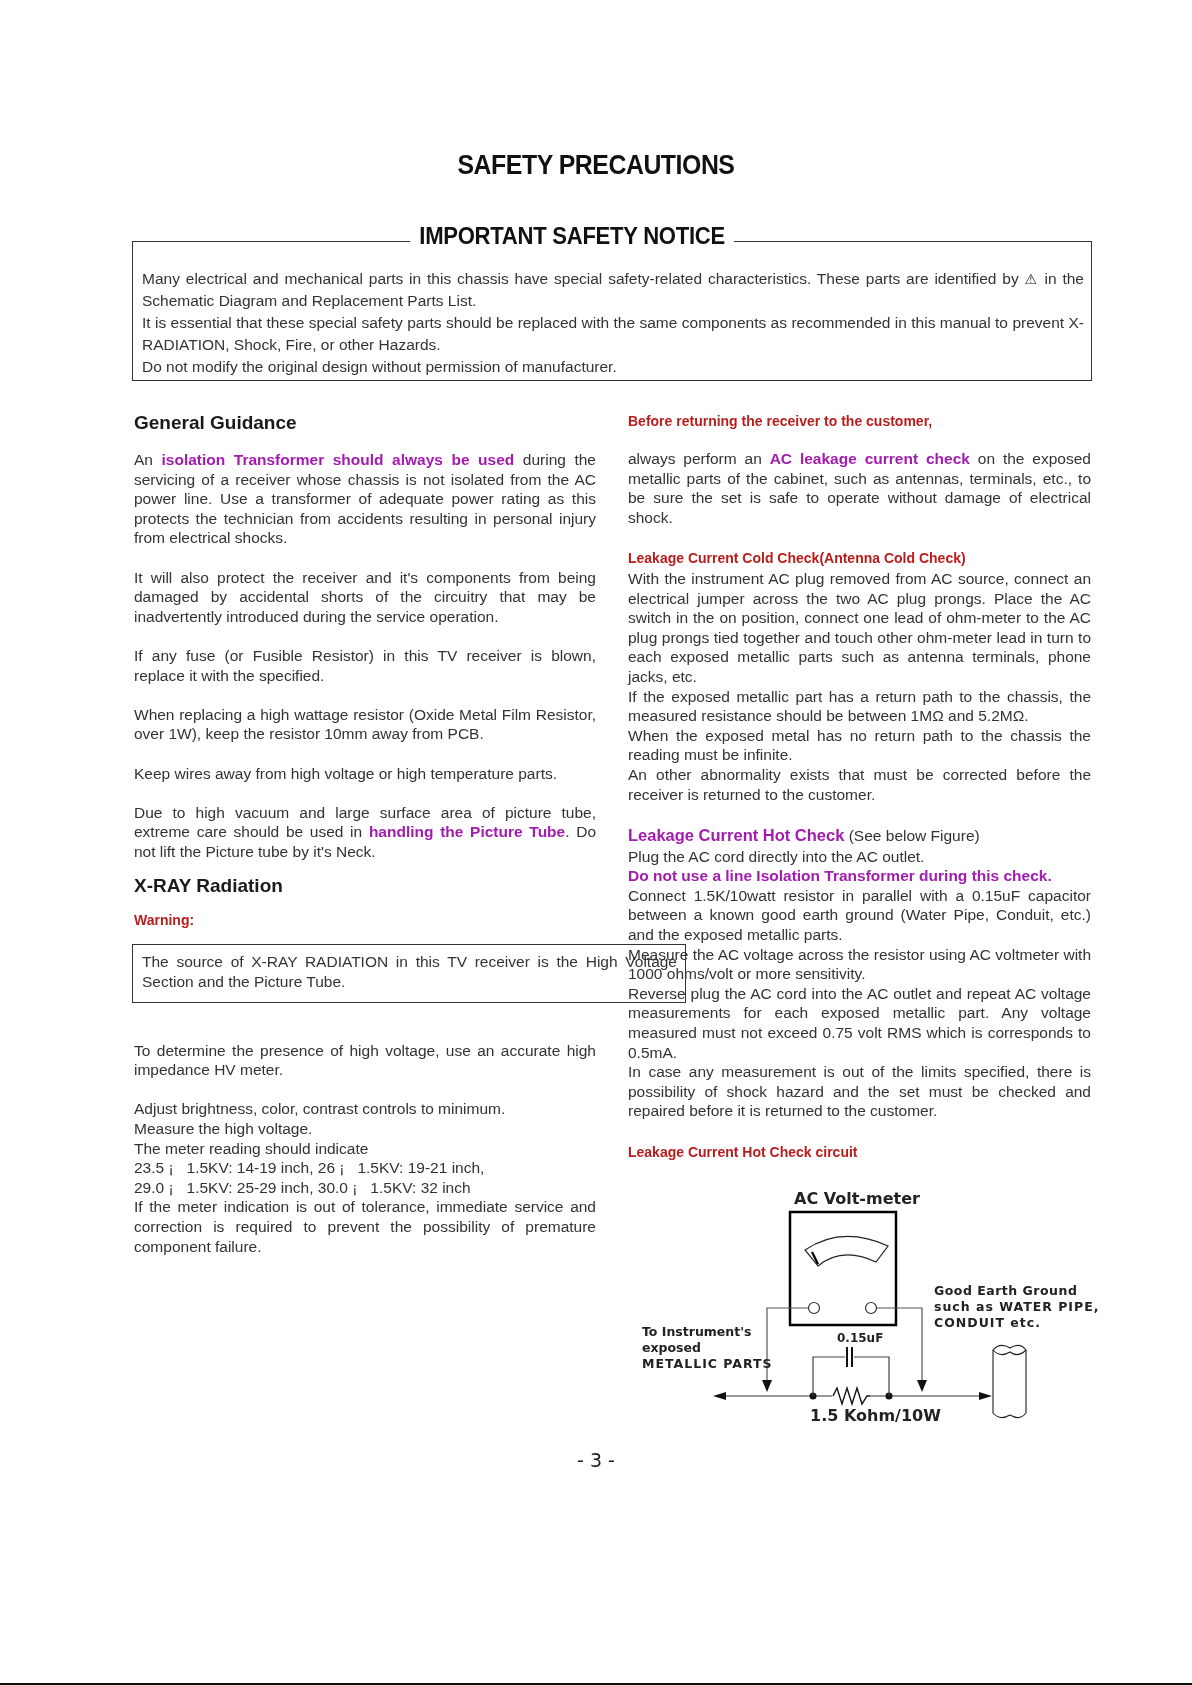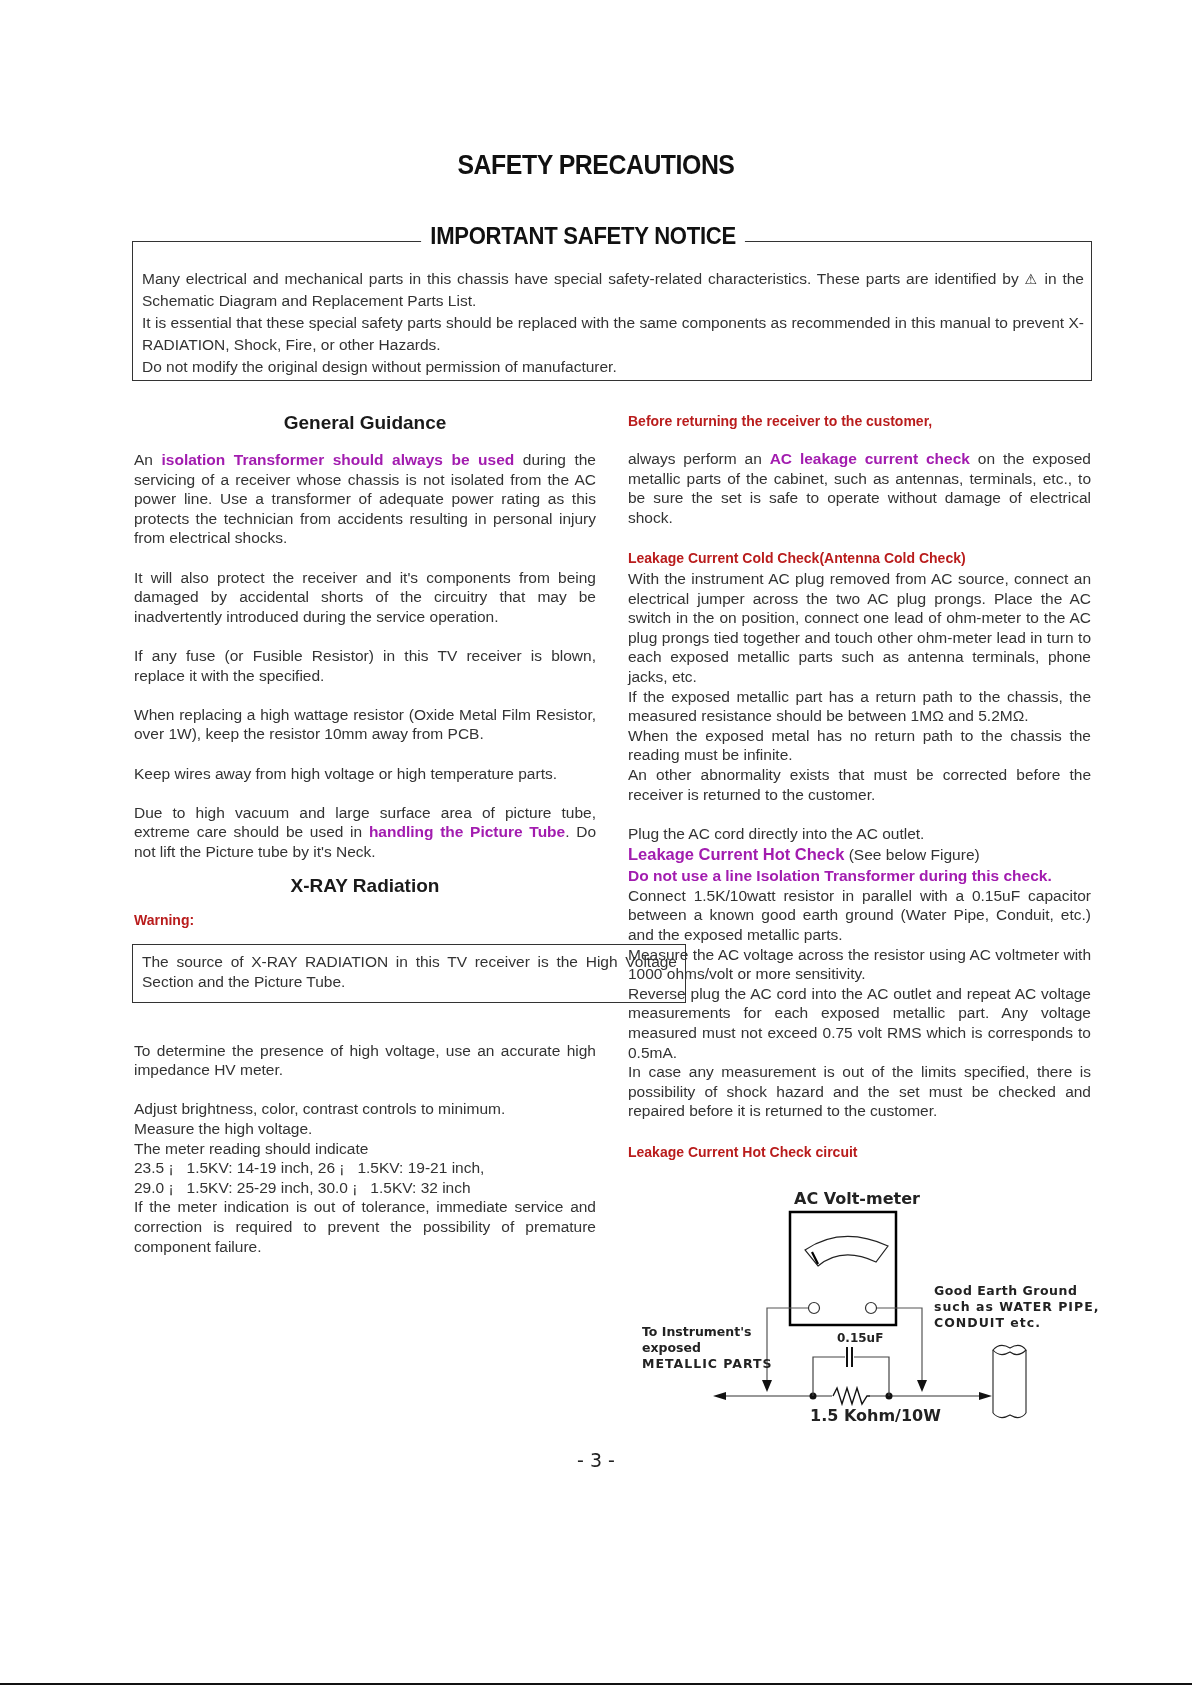--- a/index.html
+++ b/index.html
@@ -13,38 +13,37 @@
       font-family: "Liberation Sans", sans-serif; font-weight: bold; font-size: 27px;
       color: #111; letter-spacing: -0.5px; transform: scaleX(0.92);
     }
     .notice-box {
       position: absolute; left: 132px; top: 241px; width: 960px; height: 140px;
       border: 1px solid #333; box-sizing: border-box;
     }
     .notice-heading {
       position: absolute; left: 0; width: 1144px; top: 222px; text-align: center;
       pointer-events: none;
-      padding-left: 11px;
     }
     .notice-heading span {
       background: #fff; padding: 0 10px; font-weight: bold; font-size: 24px; color: #111;
       display: inline-block; transform: scaleX(0.92); letter-spacing: -0.3px;
     }
     .notice-body {
       position: absolute; left: 142px; top: 268px; width: 942px;
       font-size: 15.5px; line-height: 22px; color: #333; text-align: justify;
     }
     .notice-body p { margin: 0; }
     .tri { font-size: 14px; color: #111; }
     .col { position: absolute; width: 462px; font-size: 15.5px; line-height: 19.6px; color: #333; }
     .col-left { left: 134px; top: 410px; }
     .col-right { left: 628px; top: 410px; width: 463px; }
     .col p { margin: 0; text-align: justify; }
     .col .gap { height: 19.6px; }
-    .col h2 { margin: 0; font-size: 19px; font-weight: bold; color: #1a1a1a; line-height: 26px; text-align: center; }
+    .col h2 { margin: 0; font-size: 19px; font-weight: bold; color: #1a1a1a; line-height: 26px; }
     .col h3 { margin: 0; font-size: 14px; font-weight: bold; color: #b91c1c; line-height: 22px; }
     .col b { color: #a21caf; }
     .warn-box {
       border: 1px solid #333; padding: 7px 8px 10px 9px; margin-left: -2px; width: 554px; box-sizing: border-box;
     }
     .diagram { position: absolute; left: 630px; top: 1180px; width: 470px; height: 260px; font-weight: bold; }
     .dlabel { position: absolute; font-family: "DejaVu Sans", sans-serif; color: #222; white-space: nowrap; }
     .page-num {
       position: absolute; top: 1449px; left: 0; width: 1192px; text-align: center;
       font-family: "DejaVu Sans", sans-serif; font-size: 19px; color: #222;
@@ -103,22 +102,22 @@
   <h3>Before returning the receiver to the customer,</h3>
   <div style="height:17px"></div>
   <p><span>always perform an </span><b>AC leakage current check</b><span> on the exposed metallic parts of the cabinet, such as antennas, terminals, etc., to be sure the set is safe to operate without damage of electrical shock.</span></p>
   <div class="gap"></div>
   <h3>Leakage Current Cold Check(Antenna Cold Check)</h3>
   <p>With the instrument AC plug removed from AC source, connect an electrical jumper across the two AC plug prongs. Place the AC switch in the on position, connect one lead of ohm-meter to the AC plug prongs tied together and touch other ohm-meter lead in turn to each exposed metallic parts such as antenna terminals, phone jacks, etc.</p>
   <p>If the exposed metallic part has a return path to the chassis, the measured resistance should be between 1MΩ and 5.2MΩ.</p>
   <p>When the exposed metal has no return path to the chassis the reading must be infinite.</p>
   <p>An other abnormality exists that must be corrected before the receiver is returned to the customer.</p>
   <div class="gap"></div>
+  <p style="line-height:22px;"><b style="font-size:16.5px">Leakage Current Hot Check</b><span> (See below Figure)</span></p>
   <p>Plug the AC cord directly into the AC outlet.</p>
-  <p style="line-height:22px;"><b style="font-size:16.5px">Leakage Current Hot Check</b><span> (See below Figure)</span></p>
   <p><b>Do not use a line Isolation Transformer during this check.</b></p>
   <p>Connect 1.5K/10watt resistor in parallel with a 0.15uF capacitor between a known good earth ground (Water Pipe, Conduit, etc.) and the exposed metallic parts.</p>
   <p>Measure the AC voltage across the resistor using AC voltmeter with 1000 ohms/volt or more sensitivity.</p>
   <p>Reverse plug the AC cord into the AC outlet and repeat AC voltage measurements for each exposed metallic part. Any voltage measured must not exceed 0.75 volt RMS which is corresponds to 0.5mA.</p>
   <p>In case any measurement is out of the limits specified, there is possibility of shock hazard and the set must be checked and repaired before it is returned to the customer.</p>
   <div class="gap"></div>
   <h3>Leakage Current Hot Check circuit</h3>
 </div>
 
 <div class="diagram">

